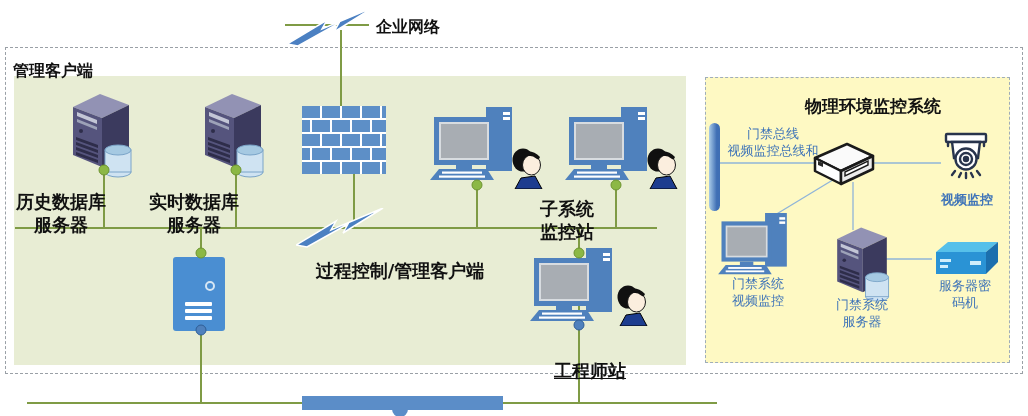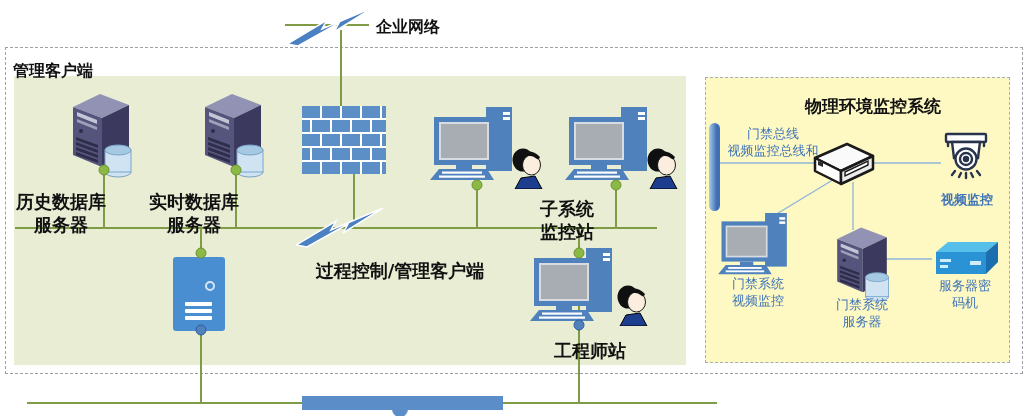--- a/index.html
+++ b/index.html
@@ -214,21 +214,21 @@
     </svg>
   </div>
   <div class="icon" style="left:617px;top:284px;">
     <svg width="32" height="42" viewBox="0 0 32 42">
       <ellipse cx="11" cy="13" rx="10.5" ry="11.5" fill="#101010"></ellipse>
       <ellipse cx="19.5" cy="18" rx="9" ry="10" fill="#fbeede" stroke="#1a1a1a"></ellipse>
       <path d="M8,7 Q19,1 28,10 Q27,13 25,12 Q18,6 10,11 Z" fill="#101010"></path>
       <polygon points="3,42 9,31 23,29 30,42" fill="#1d3d8f" stroke="#000"></polygon>
     </svg>
   </div>
-  <div class="lbl f15" style="left:540px;top:328px;width:100px;">工程师站</div>
+  <div class="lbl f15" style="left:540px;top:348px;width:100px;text-decoration:underline;">工程师站</div>
 
   <div class="dot" style="left:104px;top:170px;"></div>
   <div class="dot" style="left:236px;top:170px;"></div>
   <div class="dot" style="left:477px;top:185px;"></div>
   <div class="dot" style="left:616px;top:185px;"></div>
   <div class="dot" style="left:201px;top:253px;"></div>
   <div class="dot" style="left:579px;top:253px;"></div>
   <div class="dot blue" style="left:201px;top:330px;"></div>
   <div class="dot blue" style="left:579px;top:325px;"></div>
 

